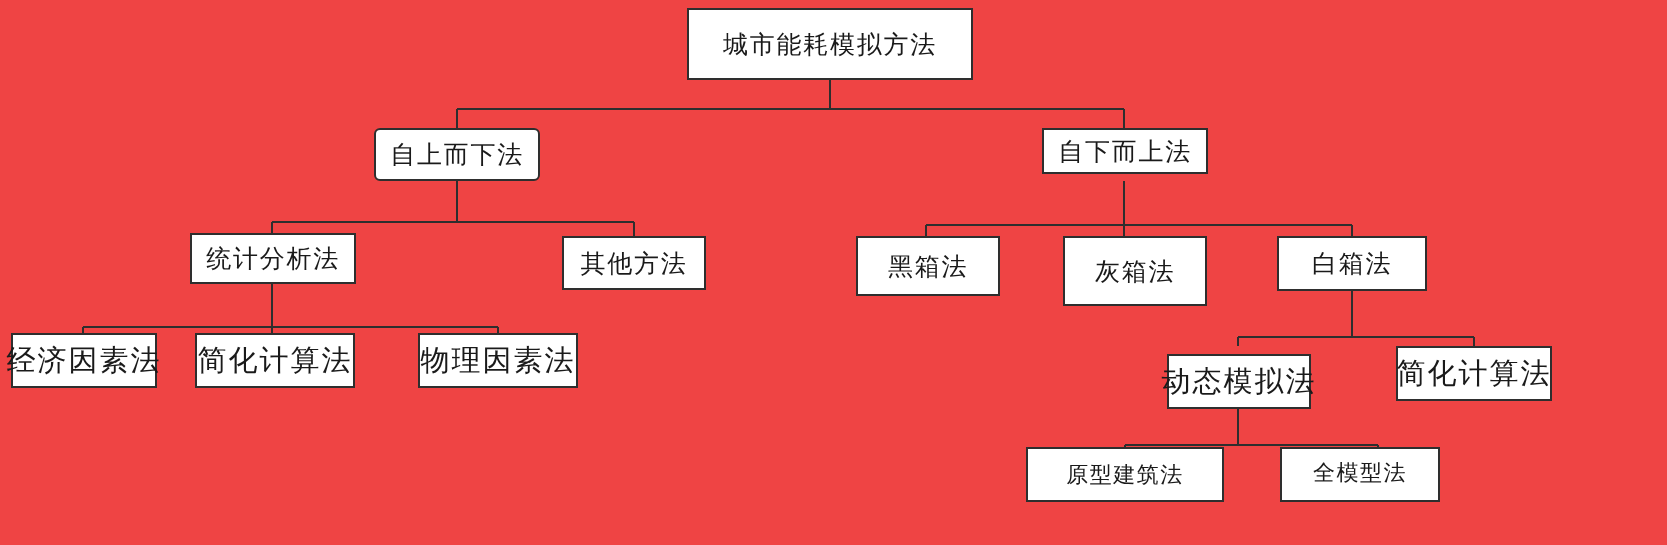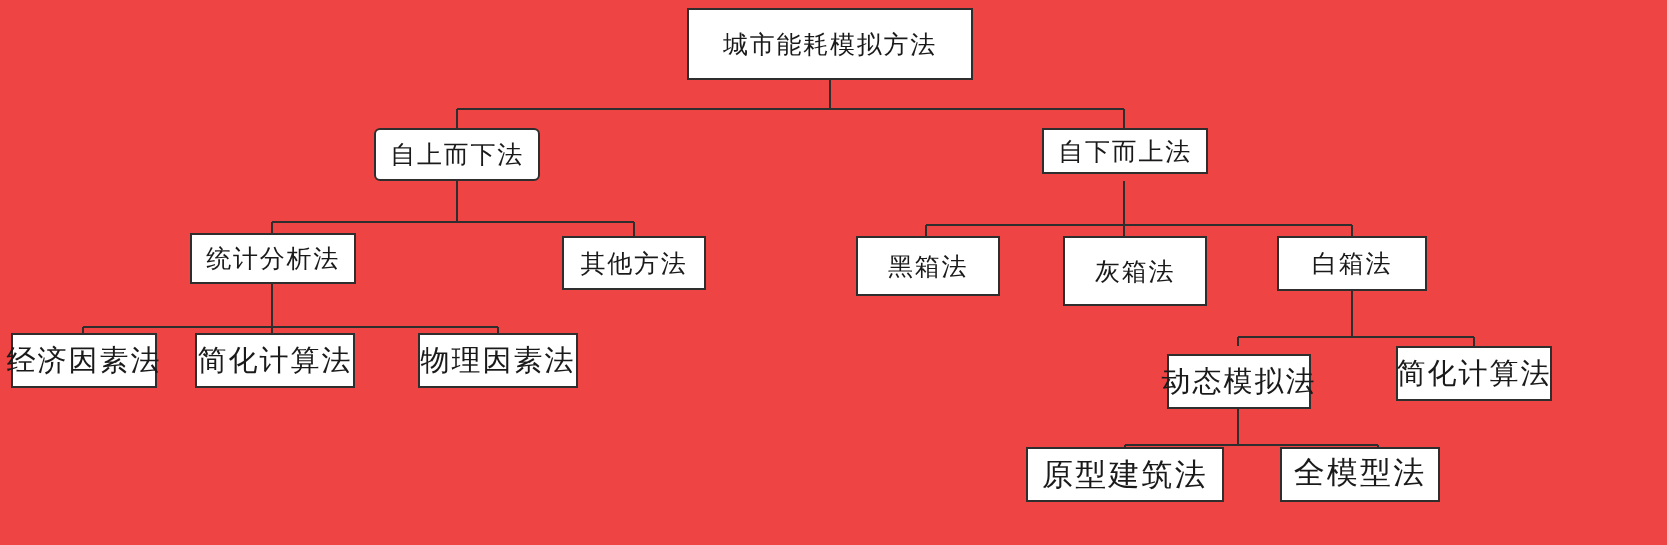--- a/index.html
+++ b/index.html
@@ -39,21 +39,21 @@
   }
   .node-label {
     font-size: 25px;
     line-height: 1;
     letter-spacing: 0.07em;
   }
   .lvl-0 .node-label { font-size: 25px; }
   .lvl-1 .node-label { font-size: 25px; }
   .lvl-2 .node-label { font-size: 25px; }
   .lvl-3 .node-label { font-size: 29px; }
-  .lvl-4 .node-label { font-size: 31px; }
+  .lvl-4 .node-label { font-size: 22px; }
 </style>
 </head>
 <body>
 
 <div id="diagram-canvas">
 
   <svg id="connector-layer" viewBox="0 0 1667 545" width="1667" height="545" xmlns="http://www.w3.org/2000/svg">
     <g fill="none" stroke="#2e2e2e" stroke-width="2.2" shape-rendering="crispEdges">
 
       <path d="M830,80 L830,109"></path>

